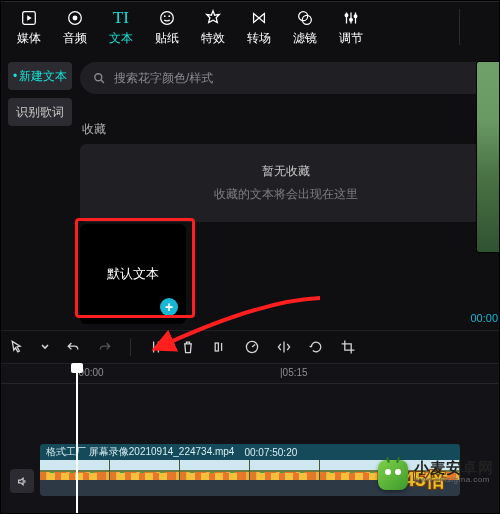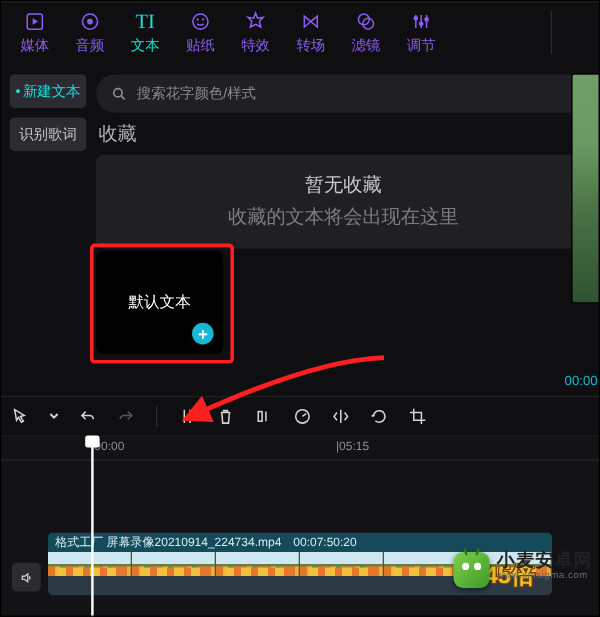--- a/index.html
+++ b/index.html
@@ -1,39 +1,39 @@
 <!DOCTYPE html>
 <html><head>
 <meta charset="utf-8">
 <style>
   html,body{margin:0;padding:0;width:500px;height:514px;background:#0f0f12;font-family:"Microsoft YaHei","PingFang SC",sans-serif;color:#c9c9c9;overflow:hidden}
   *{box-sizing:border-box}
   
   .top-tabs{display:flex;gap:0;height:54px;padding:0 6px;position:relative}
-  .top-tab{width:46px;height:54px;display:flex;flex-direction:column;align-items:center;justify-content:center;color:#8b5cf6;font-size:12px;cursor:pointer;gap:2px}
+  .top-tab{width:46px;height:54px;display:flex;flex-direction:column;align-items:center;justify-content:center;color:#ffffff;font-size:12px;cursor:pointer;gap:2px}
   .top-tab.active{color:#18e0d4}
   .top-tab .ico{height:20px;display:flex;align-items:center;justify-content:center;font-size:18px;font-weight:300}
   .top-tab .ico svg{width:18px;height:18px;stroke:currentColor;fill:none;stroke-width:1.4}
   .divider{position:absolute;right:40px;top:9px;bottom:9px;width:1px;background:#2a2a2f}
   .right-top-tab{position:absolute;right:0;top:0;width:40px;height:54px;display:flex;flex-direction:column;align-items:center;justify-content:center;color:#c4c4c4;font-size:12px;gap:2px;cursor:pointer}
   .right-top-tab .ico svg{width:18px;height:18px;stroke:currentColor;fill:none;stroke-width:1.4}
   
   .body{position:relative;display:flex;height:276px}
   .sidebar{width:80px;padding:8px 8px;display:flex;flex-direction:column;gap:8px}
   .side-item{height:28px;border-radius:4px;display:flex;align-items:center;justify-content:center;font-size:12px;color:#c9c9c9;cursor:pointer;padding:0 4px}
   .side-item.active{background:#2b2b31;color:#18e0d4}
   .side-item:not(.active){background:#2b2b31}
   .content{flex:1;display:flex;flex-direction:column;padding-right:8px}
-  .search{margin:8px 0 0 0;height:32px;background:#1f1f24;border-radius:16px;display:flex;align-items:center;padding:0 12px;color:#8a8a8f;font-size:12px;gap:8px}
+  .search{margin:8px 0 19px 0;height:32px;background:#1f1f24;border-radius:16px;display:flex;align-items:center;padding:0 12px;color:#8a8a8f;font-size:12px;gap:8px}
   .search svg{width:14px;height:14px;stroke:#8a8a8f;fill:none;stroke-width:2}
-  .section-label{font-size:16px;color:#aeaeb2;margin:8px 0 6px 2px}
-  .favbox{background:#1f1f24;border-radius:6px;height:78px;display:flex;flex-direction:column;align-items:center;justify-content:center;font-size:16px}
+  .section-label{font-size:12px;color:#aeaeb2;margin:8px 0 6px 2px}
+  .favbox{background:#1f1f24;border-radius:6px;height:78px;display:flex;flex-direction:column;align-items:center;justify-content:center;font-size:12px}
   .favbox .line2{opacity:.55;margin-top:6px}
   .default-area{display:flex;margin-top:2px;padding-bottom:6px;position:relative}
-  .default-card{width:106px;height:86px;background:#000;border-radius:6px;position:relative;display:flex;align-items:center;justify-content:center;color:#fff;font-size:13px}
+  .default-card{width:106px;height:100px;background:#000;border-radius:6px;position:relative;display:flex;align-items:center;justify-content:center;color:#fff;font-size:13px}
   .default-card .add{position:absolute;right:8px;bottom:8px;width:18px;height:18px;border-radius:50%;background:#18b7d4;display:flex;align-items:center;justify-content:center;color:#fff;font-size:14px;font-weight:700;cursor:pointer}
   .redbox{position:absolute;left:-5px;top:-6px;width:120px;height:100px;border:3px solid #ff1f1f;border-radius:4px;pointer-events:none}
   .arrow{position:absolute;left:160px;top:240px;pointer-events:none}
   .arrow svg{overflow:visible}
   
   .preview{position:absolute;right:0;top:7px;width:24px;height:192px;background:linear-gradient(#6fa06a,#6a9a64 30%,#4a7245 60%,#2f5230);border-top-left-radius:3px;border-bottom-left-radius:3px;border:1px solid #000}
   .preview-time{position:absolute;right:2px;top:258px;font-size:11px;color:#18b7d4}
   
   .toolbar{height:34px;display:flex;align-items:center;padding:0 8px;gap:14px;border-top:1px solid #202025;border-bottom:1px solid #202025}
   .tool{width:18px;height:18px;display:flex;align-items:center;justify-content:center;color:#d4d4d6;cursor:pointer}

